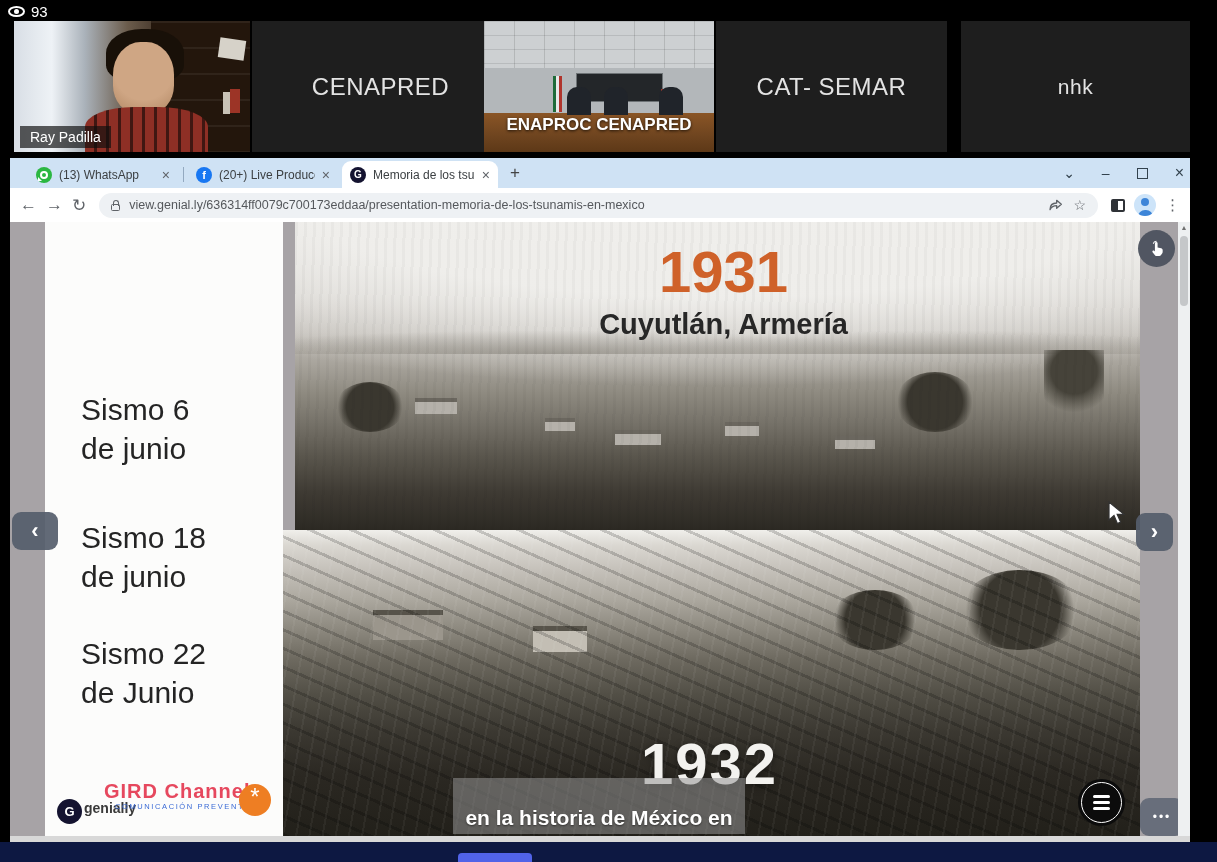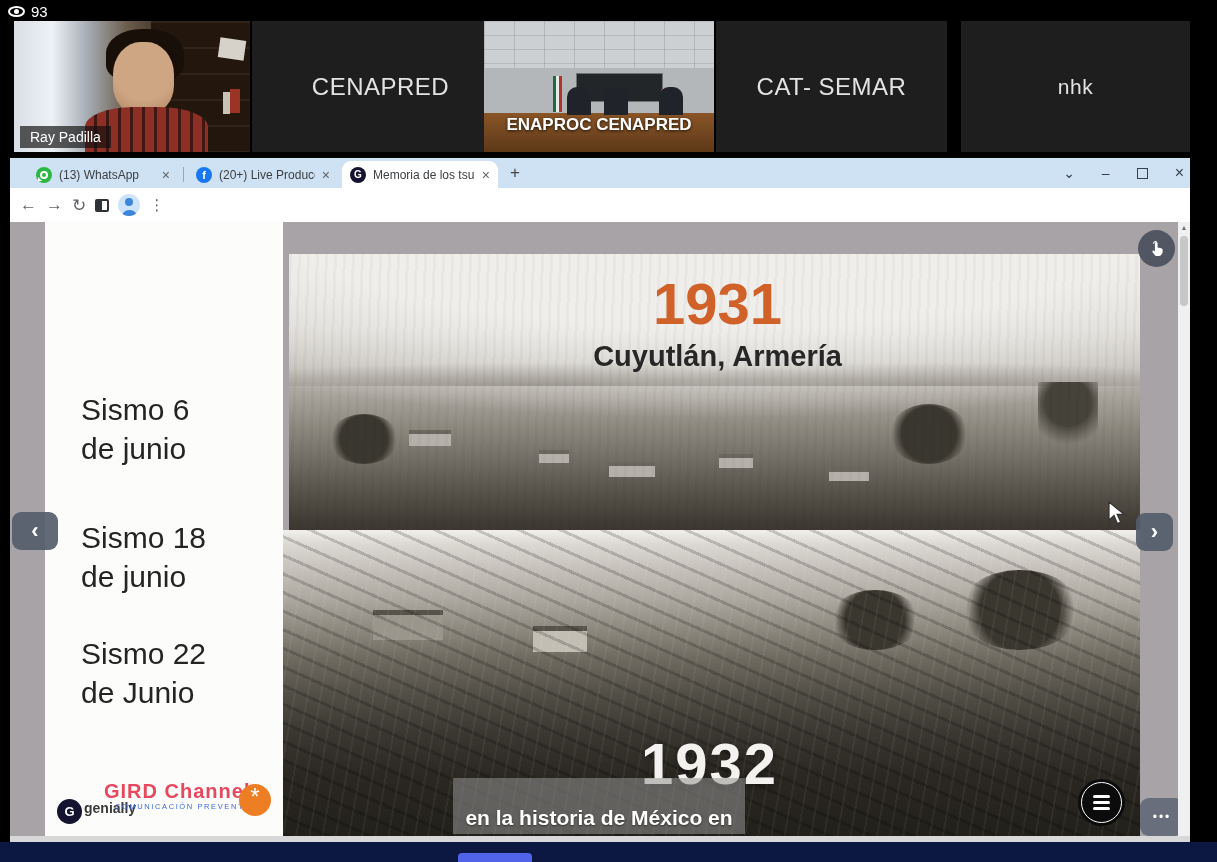--- a/index.html
+++ b/index.html
@@ -115,24 +115,24 @@
   .gen-word { position:absolute; left:27px; bottom:14px; font-size:14px; font-weight:bold; color:#3a3a3a; }
   .gird-line1 { position:absolute; left:47px; top:2px; font-size:20px; font-weight:bold; color:#e6485e;
                 letter-spacing:1px; white-space:nowrap; }
   .gird-line2 { position:absolute; left:58px; top:24px; font-size:7.5px; color:#3b6bd6; letter-spacing:1.6px;
                 white-space:nowrap; }
   .gird-star { position:absolute; right:6px; top:6px; width:32px; height:32px; border-radius:50%;
                background:#ee7e23; color:#fff; display:flex; align-items:center; justify-content:center;
                font-size:24px; padding-bottom:6px; }
 
   .photos { position:absolute; left:273px; top:0; width:857px; height:614px; overflow:hidden; }
-  .photo-top { position:absolute; top:0; left:6px; width:100%; height:308px;
+  .photo-top { position:absolute; top:0; left:12px; width:100%; height:308px;
     background:
       radial-gradient(130% 85% at 50% -8%, rgba(240,239,236,.96) 38%, rgba(240,239,236,0) 72%),
-      linear-gradient(180deg,#dedcd8 0%,#d3d0cb 24%,#c2beb8 36%,#a8a49c 46%,#8d897f 56%,#747067 66%,#5a564d 76%,#3e3a33 88%,#2c2923 100%); margin-top: 32px; }
+      linear-gradient(180deg,#dedcd8 0%,#d3d0cb 24%,#c2beb8 36%,#a8a49c 46%,#8d897f 56%,#747067 66%,#5a564d 76%,#3e3a33 88%,#2c2923 100%); }
   .mtn { position:absolute; left:0; top:98px; width:100%; height:34px;
          background:radial-gradient(60% 100% at 30% 100%, rgba(125,121,112,.55), transparent 70%),
                     radial-gradient(50% 100% at 75% 100%, rgba(125,121,112,.5), transparent 70%); }
   .grain { position:absolute; inset:0;
            background:repeating-linear-gradient(92deg, rgba(0,0,0,.05) 0 3px, transparent 3px 9px); opacity:.6; }
   .hut { position:absolute; background:#b5b1aa; border-top:4px solid #6b675f; }
   .blob { position:absolute; border-radius:50%; background:radial-gradient(circle,#3a372f 0 55%, rgba(58,55,47,0) 75%); }
   .palm { position:absolute; right:48px; top:128px; width:60px; height:70px;
           background:radial-gradient(circle at 50% 30%, #46433a 0 40%, rgba(70,67,58,0) 72%); }
 
@@ -259,20 +259,28 @@
       <span>–</span>
       <span class="winbox"></span>
       <span style="font-size:16px;">×</span>
     </div>
   </div>
 
   <div class="toolbar">
     <span class="nav-glyph">←</span>
     <span class="nav-glyph">→</span>
     <span class="nav-glyph">↻</span>
+    <div class="urlpill">
+      <span class="lock"></span>
+      <span class="url-text">view.genial.ly/636314ff0079c700173eddaa/presentation-memoria-de-los-tsunamis-en-mexico</span>
+      <svg width="16" height="16" viewBox="0 0 24 24">
+        <path d="M13 5l7 6-7 6v-4c-5 0-8 2-10 6 0-7 4-10 10-10z" fill="none" stroke="#5f6368" stroke-width="2" stroke-linejoin="round"></path>
+      </svg>
+      <span class="pill-ic">☆</span>
+    </div>
     <span class="sbtoggle">
         <i></i>
       </span>
     <span class="avatar">
         <span class="hd"></span>
         <span class="bd"></span>
       </span>
     <span class="kebab">⋮</span>
   </div>
 

